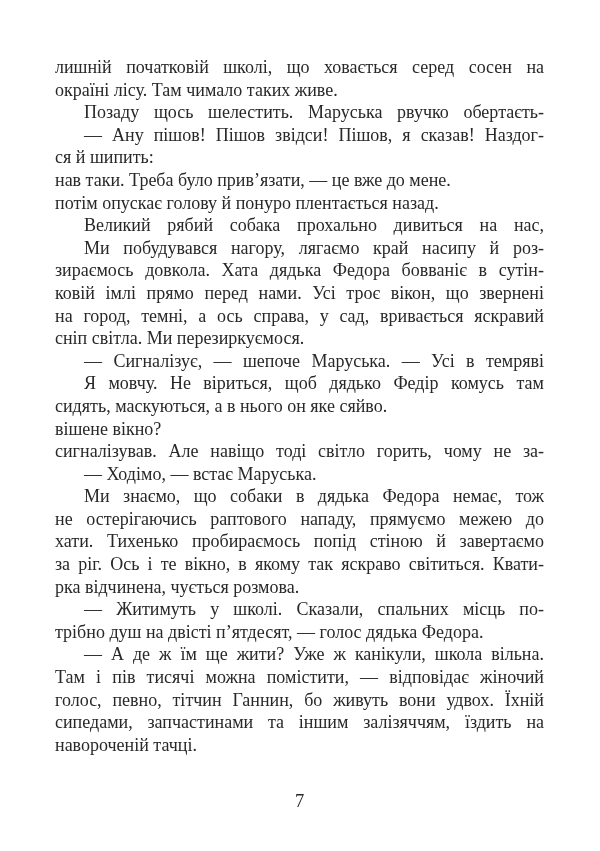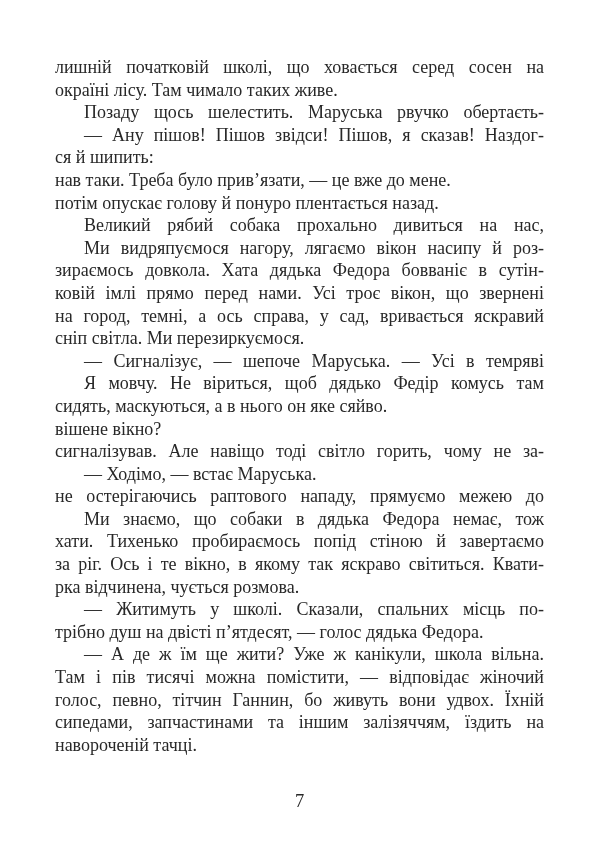--- a/index.html
+++ b/index.html
@@ -53,33 +53,33 @@
 <div class="page">
   <div class="text-block">
       <div class="line">лишній початковій школі, що ховається серед сосен на</div>
       <div class="line last">окраїні лісу. Там чимало таких живе.</div>
       <div class="line indent">Позаду щось шелестить. Маруська рвучко обертаєть-</div>
       <div class="line indent">— Ану пішов! Пішов звідси! Пішов, я сказав! Наздог-</div>
       <div class="line last">ся й шипить:</div>
       <div class="line last">нав таки. Треба було прив’язати, — це вже до мене.</div>
       <div class="line last">потім опускає голову й понуро плентається назад.</div>
       <div class="line indent">Великий рябий собака прохально дивиться на нас,</div>
-      <div class="line indent">Ми видряпуємося нагору, лягаємо вікон насипу й роз-</div>
+      <div class="line indent">Ми побудувався нагору, лягаємо край насипу й роз-</div>
       <div class="line">зираємось довкола. Хата дядька Федора бовваніє в сутін-</div>
       <div class="line">ковій імлі прямо перед нами. Усі троє вікон, що звернені</div>
       <div class="line">на город, темні, а ось справа, у сад, вривається яскравий</div>
       <div class="line last">сніп світла. Ми перезиркуємося.</div>
       <div class="line indent">— Сигналізує, — шепоче Маруська. — Усі в темряві</div>
       <div class="line indent">Я мовчу. Не віриться, щоб дядько Федір комусь там</div>
       <div class="line last">сидять, маскуються, а в нього он яке сяйво.</div>
       <div class="line last">вішене вікно?</div>
       <div class="line">сигналізував. Але навіщо тоді світло горить, чому не за-</div>
       <div class="line indent last">— Ходімо, — встає Маруська.</div>
+      <div class="line indent">Ми знаємо, що собаки в дядька Федора немає, тож</div>
       <div class="line">не остерігаючись раптового нападу, прямуємо межею до</div>
-      <div class="line indent">Ми знаємо, що собаки в дядька Федора немає, тож</div>
       <div class="line">хати. Тихенько пробираємось попід стіною й завертаємо</div>
       <div class="line">за ріг. Ось і те вікно, в якому так яскраво світиться. Квати-</div>
       <div class="line last">рка відчинена, чується розмова.</div>
       <div class="line indent">— Житимуть у школі. Сказали, спальних місць по-</div>
       <div class="line last">трібно душ на двісті п’ятдесят, — голос дядька Федора.</div>
       <div class="line indent">— А де ж їм ще жити? Уже ж канікули, школа вільна.</div>
       <div class="line">Там і пів тисячі можна помістити, — відповідає жіночий</div>
       <div class="line">голос, певно, тітчин Ганнин, бо живуть вони удвох. Їхній</div>
       <div class="line">сипедами, запчастинами та іншим залізяччям, їздить на</div>
       <div class="line last">навороченій тачці.</div>

